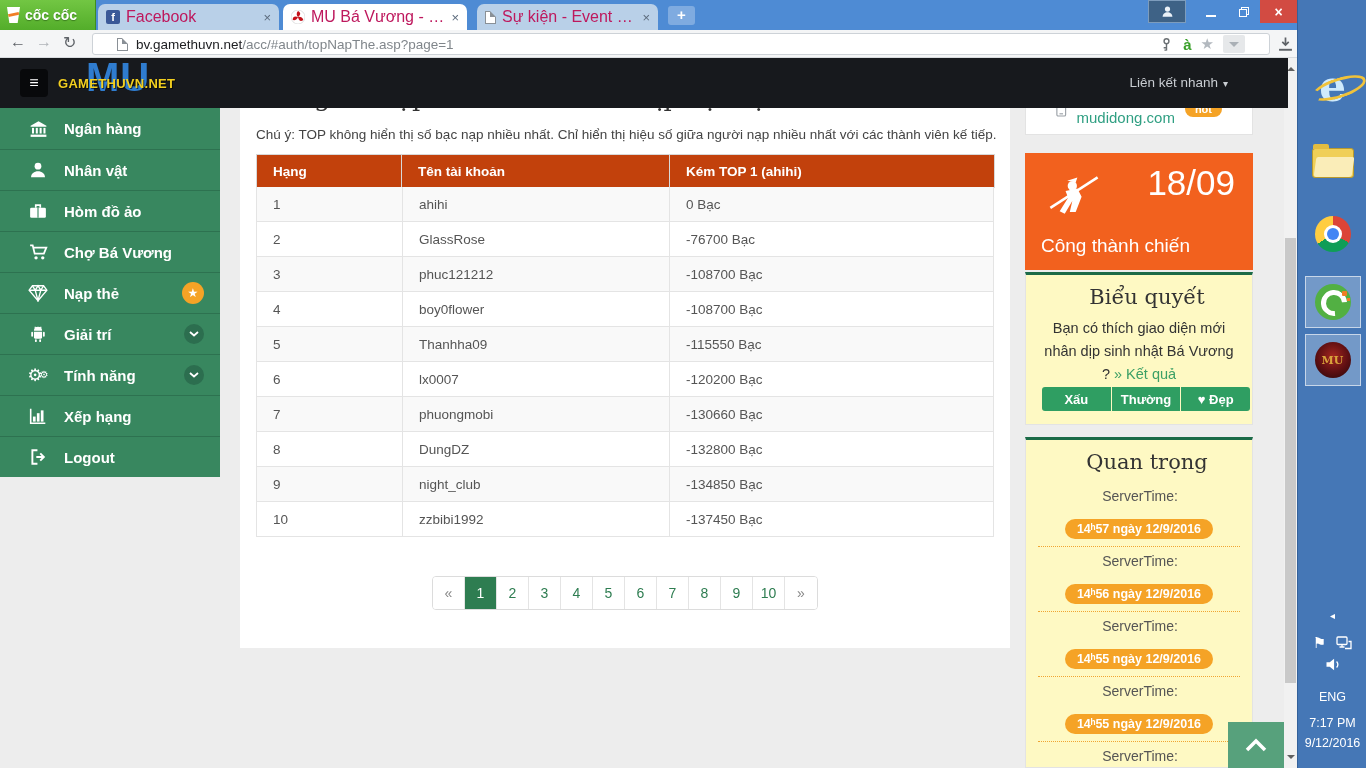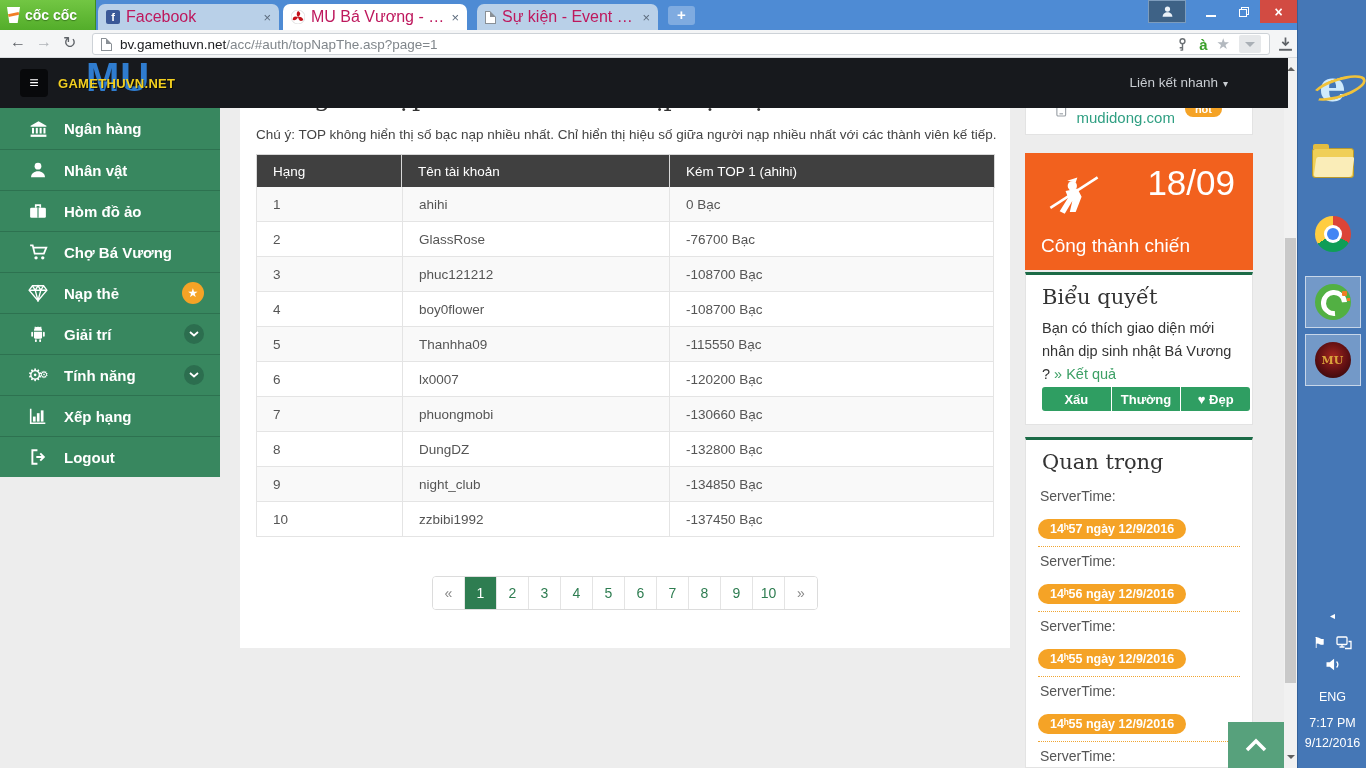--- a/index.html
+++ b/index.html
@@ -26,21 +26,21 @@
   .winbtn { position:absolute; top:0; height:23px; display:flex; align-items:center; justify-content:center; }
   #btn-profile { left:1148px; width:38px; background:#3e6286; border:1px solid #7d9cbc; }
   #btn-min { left:1194px; width:33px; }
   #btn-min i { width:10px; height:2px; background:#fff; display:block; margin-top:8px; }
   #btn-restore { left:1227px; width:33px; }
   #btn-close { left:1260px; width:37px; background:#d24b42; color:#fff; font-size:14px; font-weight:bold; }
 
   
   #toolbar { position:absolute; left:0; top:30px; width:1297px; height:28px; background:#f4f5f6; border-bottom:1px solid #d8dbde; }
   .navglyph { position:absolute; top:3px; font-size:16px; color:#5f6368; }
-  #urlbar { position:absolute; left:92px; top:3px; width:1178px; height:22px; background:#fff; border:1px solid #cdd2d7; border-radius:3px; display:flex; align-items:center; padding:0 8px; gap:8px; }
+  #urlbar { position:absolute; left:92px; top:3px; width:1178px; height:22px; background:#fff; border:1px solid #cdd2d7; border-radius:3px; display:flex; align-items:center; padding:0 24px; gap:8px; }
   #urlbar .page-fav:before { border-color:#fff #fff #8a9096 #8a9096; }
   #url-text { font-size:13.5px; color:#202124; white-space:nowrap; flex:1; }
   #url-text .path { color:#80868b; }
   .urlbar-icons { display:flex; align-items:center; gap:9px; }
   .vn-indicator { color:#3aa02a; font-weight:bold; font-size:15px; }
   .star { color:#b3b9bf; font-size:15px; }
   .dl-box { width:22px; height:18px; background:#e6e8ea; border-radius:2px; display:flex; align-items:center; justify-content:center; }
   .dl-box .tri { width:0; height:0; border:5px solid transparent; border-top-color:#aab0b6; margin-top:5px; }
 
   
@@ -60,21 +60,21 @@
   .side-item:first-child { border-top:none; }
   .side-icon { width:24px; margin-left:26px; margin-right:14px; display:flex; justify-content:center; align-items:center; color:#fff; }
   .badge-star { position:absolute; right:16px; width:22px; height:22px; border-radius:50%; background:#f5a326; color:#fff; font-size:12px; text-align:center; line-height:22px; }
   .badge-chev { position:absolute; right:16px; width:20px; height:20px; border-radius:50%; background:#2c6e4f; display:flex; align-items:center; justify-content:center; }
 
   
   #main-card { position:absolute; left:240px; top:0; width:770px; height:590px; background:#fff; z-index:1; }
   #main-title { position:absolute; left:16px; top:24px; font-family:"DejaVu Serif","Liberation Serif",serif; font-size:26px; color:#333; }
   #main-note { position:absolute; left:16px; top:69px; font-size:13.5px; color:#444; }
   #rank-table { position:absolute; left:16px; top:96px; width:738px; border-collapse:collapse; table-layout:fixed; }
-  #rank-table th { background:#404040; color:#fff; font-size:13.5px; font-weight:normal; text-align:left; height:33px; padding-left:16px; border:1px solid #d8d8d8; }
+  #rank-table th { background:#c2410c; color:#fff; font-size:13.5px; font-weight:bold; text-align:left; height:33px; padding-left:16px; border:1px solid #d8d8d8; }
   .tbody-rows { position:absolute; left:16px; top:129px; width:738px; }
   .trow { display:flex; height:35px; border:1px solid #e4e4e4; border-top:none; align-items:center; font-size:13.5px; color:#555; }
   .trow:nth-of-type(odd) { background:#f9f9f9; }
   .trow:nth-of-type(even) { background:#fff; }
   .td { padding-left:16px; overflow:hidden; white-space:nowrap; }
   .td-rank { width:145px; } .td-name { width:268px; border-left:1px solid #e4e4e4; border-right:1px solid #e4e4e4; align-self:stretch; display:flex; align-items:center; } .td-diff { flex:1; }
   #pagination { position:absolute; left:16px; top:518px; width:738px; display:flex; justify-content:center; }
   .pg-wrap { display:flex; border:1px solid #dcdcdc; border-radius:4px; overflow:hidden; background:#fff; }
   .pg-item { min-width:32px; height:32px; padding:0 4px; display:flex; align-items:center; justify-content:center; font-size:14px; color:#2e7d51; border-right:1px solid #e4e4e4; background:#fff; }
   .pg-item:last-child { border-right:none; }
@@ -85,21 +85,21 @@
   #quick-card { position:absolute; left:1025px; top:0; width:228px; height:77px; background:#fff; border:1px solid #e3e3e3; }
   #quick-row { position:absolute; left:0; bottom:8px; width:100%; display:flex; align-items:center; padding:0 30px; gap:10px; }
   #quick-link-label { color:#2f9f82; font-size:15px; flex:1; }
   .hot-badge { background:#f5a326; color:#fff; font-size:11px; font-weight:bold; border-radius:10px; padding:2px 10px; }
 
   #event-card { position:absolute; left:1025px; top:95px; width:228px; height:117px; background:#f2611e; color:#fff; }
   #event-date { position:absolute; right:18px; top:10px; font-size:35px; font-weight:300; }
   #event-title { position:absolute; left:16px; bottom:13px; font-size:19px;margin-top:20px; }
   #warrior { position:absolute; left:22px; top:16px; }
 
-  .panel { position:absolute; left:1025px; width:228px; background:#ffffff; border:1px solid #e3e3e3; border-top:3px solid #1c6b47; }
+  .panel { position:absolute; left:1025px; width:228px; background:#fef9c3; border:1px solid #e3e3e3; border-top:3px solid #1c6b47;text-align:center; }
   #vote-card { top:214px; height:153px; }
   .panel-title { font-family:"DejaVu Serif","Liberation Serif",serif; font-size:21px; color:#333; margin:10px 0 0 16px; }
   #vote-text { margin:8px 16px 0; font-size:14.5px; color:#333; line-height:1.6; }
   #vote-text .result-link { color:#3da066; }
   #vote-buttons { position:absolute; left:16px; bottom:13px; width:208px; height:24px; display:flex; gap:1px; border-radius:3px; overflow:hidden; }
   .vote-btn { flex:1; background:#2f9e62; color:#fff; font-size:13px; font-weight:bold; display:flex; align-items:center; justify-content:center; }
 
   #important-card { top:379px; height:331px; overflow:hidden; }
   .st-entry { margin:0 12px; padding:6px 0 7px; border-bottom:1px dotted #f0a532; }
   .st-label { font-size:14px; color:#555; padding-left:2px; }

